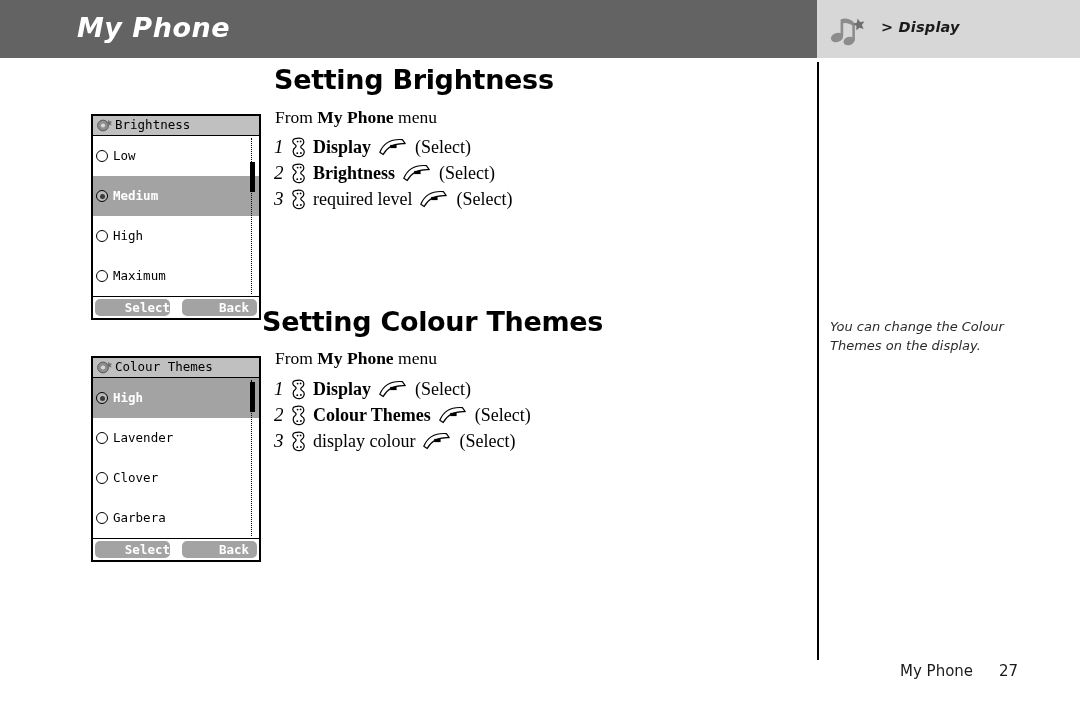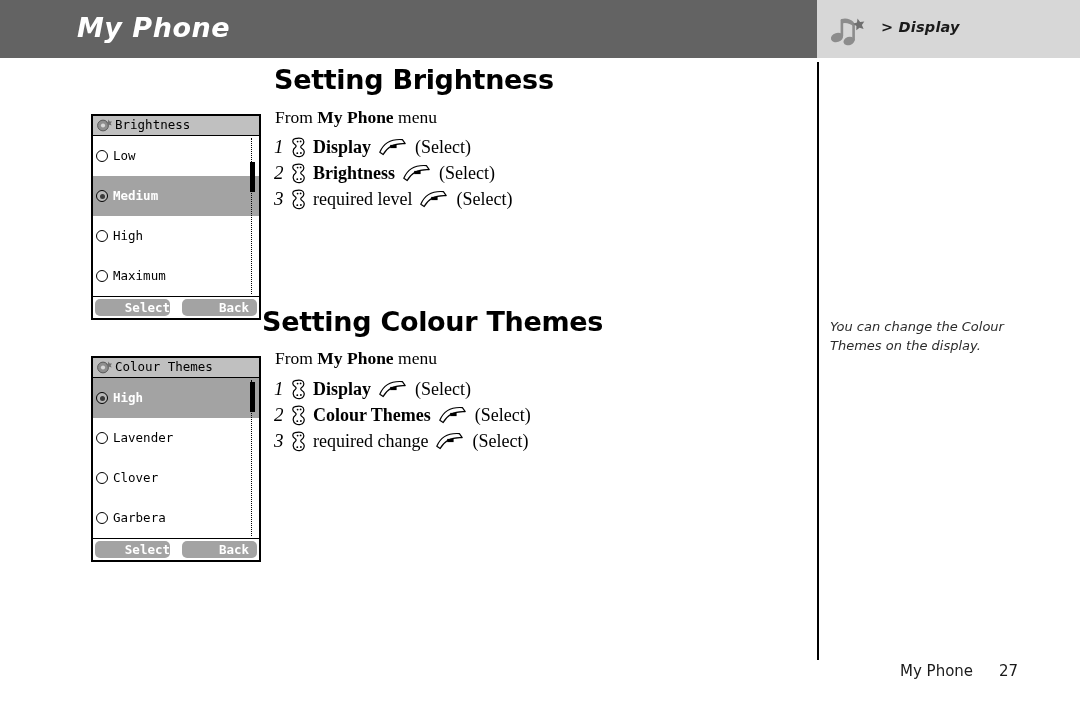--- a/index.html
+++ b/index.html
@@ -505,21 +505,21 @@
     <span class="step-num">3</span>
     <span class="icon-scrollkey">
       <svg viewBox="0 0 17 21" width="17" height="21">
         <path d="M4 1.6 C1.2 2.2 1.0 5.6 3.6 7.2 C5.4 8.3 5.6 9.4 4.2 10.4 C1.2 12.4 1.6 17.4 5.0 19.0 C7.8 20.3 11.4 19.6 12.6 17.2 C13.8 14.8 13.0 12.6 10.9 11.4 C9.3 10.5 9.4 9.2 11.0 8.2 C13.6 6.6 13.4 2.6 10.6 1.5 C8.6 0.7 6.0 1.1 4 1.6 Z" fill="#ffffff" stroke="#000000" stroke-width="1.2"></path>
         <circle cx="6.6" cy="4.6" r="0.9" fill="#000000"></circle>
         <circle cx="9.6" cy="4.4" r="0.9" fill="#000000"></circle>
         <circle cx="6.3" cy="16.2" r="0.9" fill="#000000"></circle>
         <circle cx="9.9" cy="16.0" r="0.9" fill="#000000"></circle>
       </svg>
     </span>
-    <span class="step-label">required change</span>
+    <span class="step-label">display colour</span>
     <span class="icon-softkey">
       <svg viewBox="0 0 29 21" width="29" height="21">
         <path d="M1.8 15.2 C5.5 6.4 13.6 1.8 24.4 2.6 L27.2 6.6 C16.8 6.0 9.0 10.0 5.2 17.6 Z" fill="#ffffff" stroke="#000000" stroke-width="1.2" stroke-linejoin="round"></path>
         <rect x="12.2" y="7.9" width="6.4" height="3.2" fill="#000000"></rect>
       </svg>
     </span>
     <span class="step-paren">(Select)</span>
   </div>
 </div>
 

